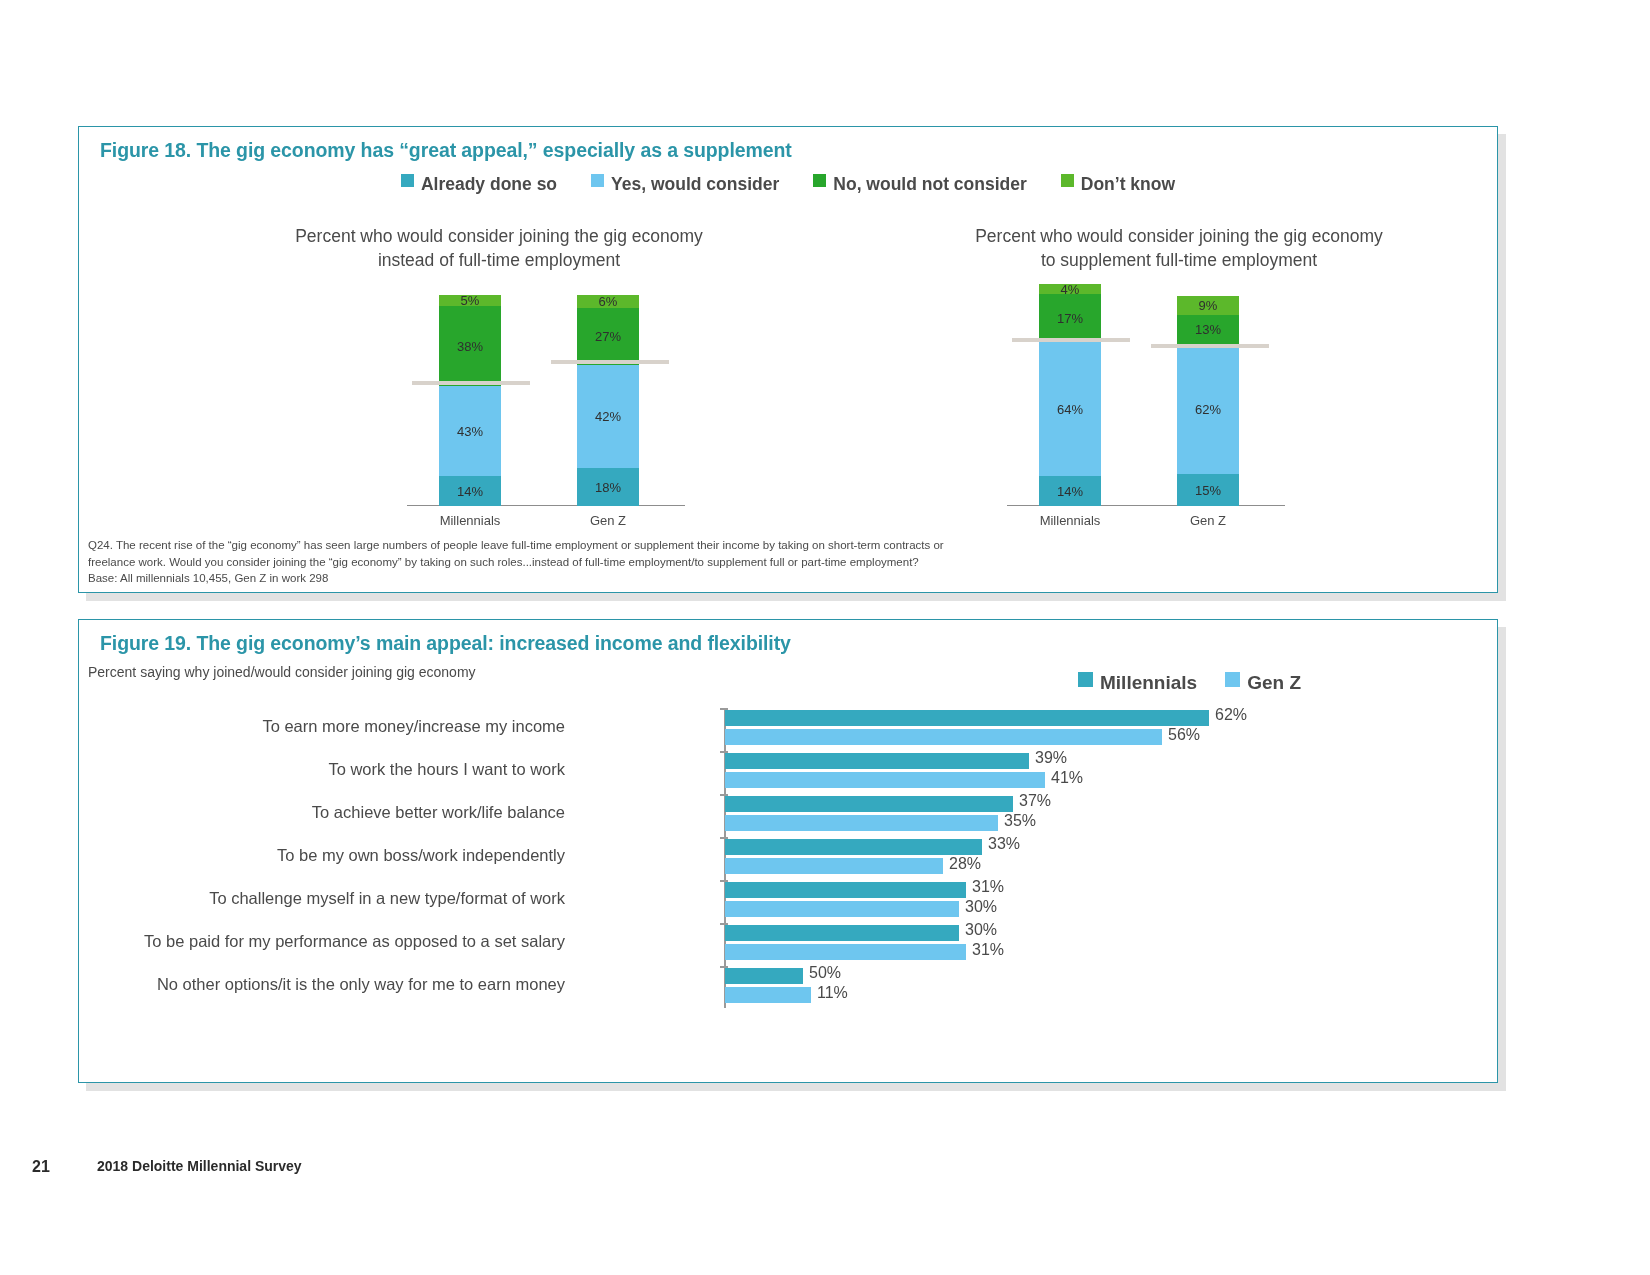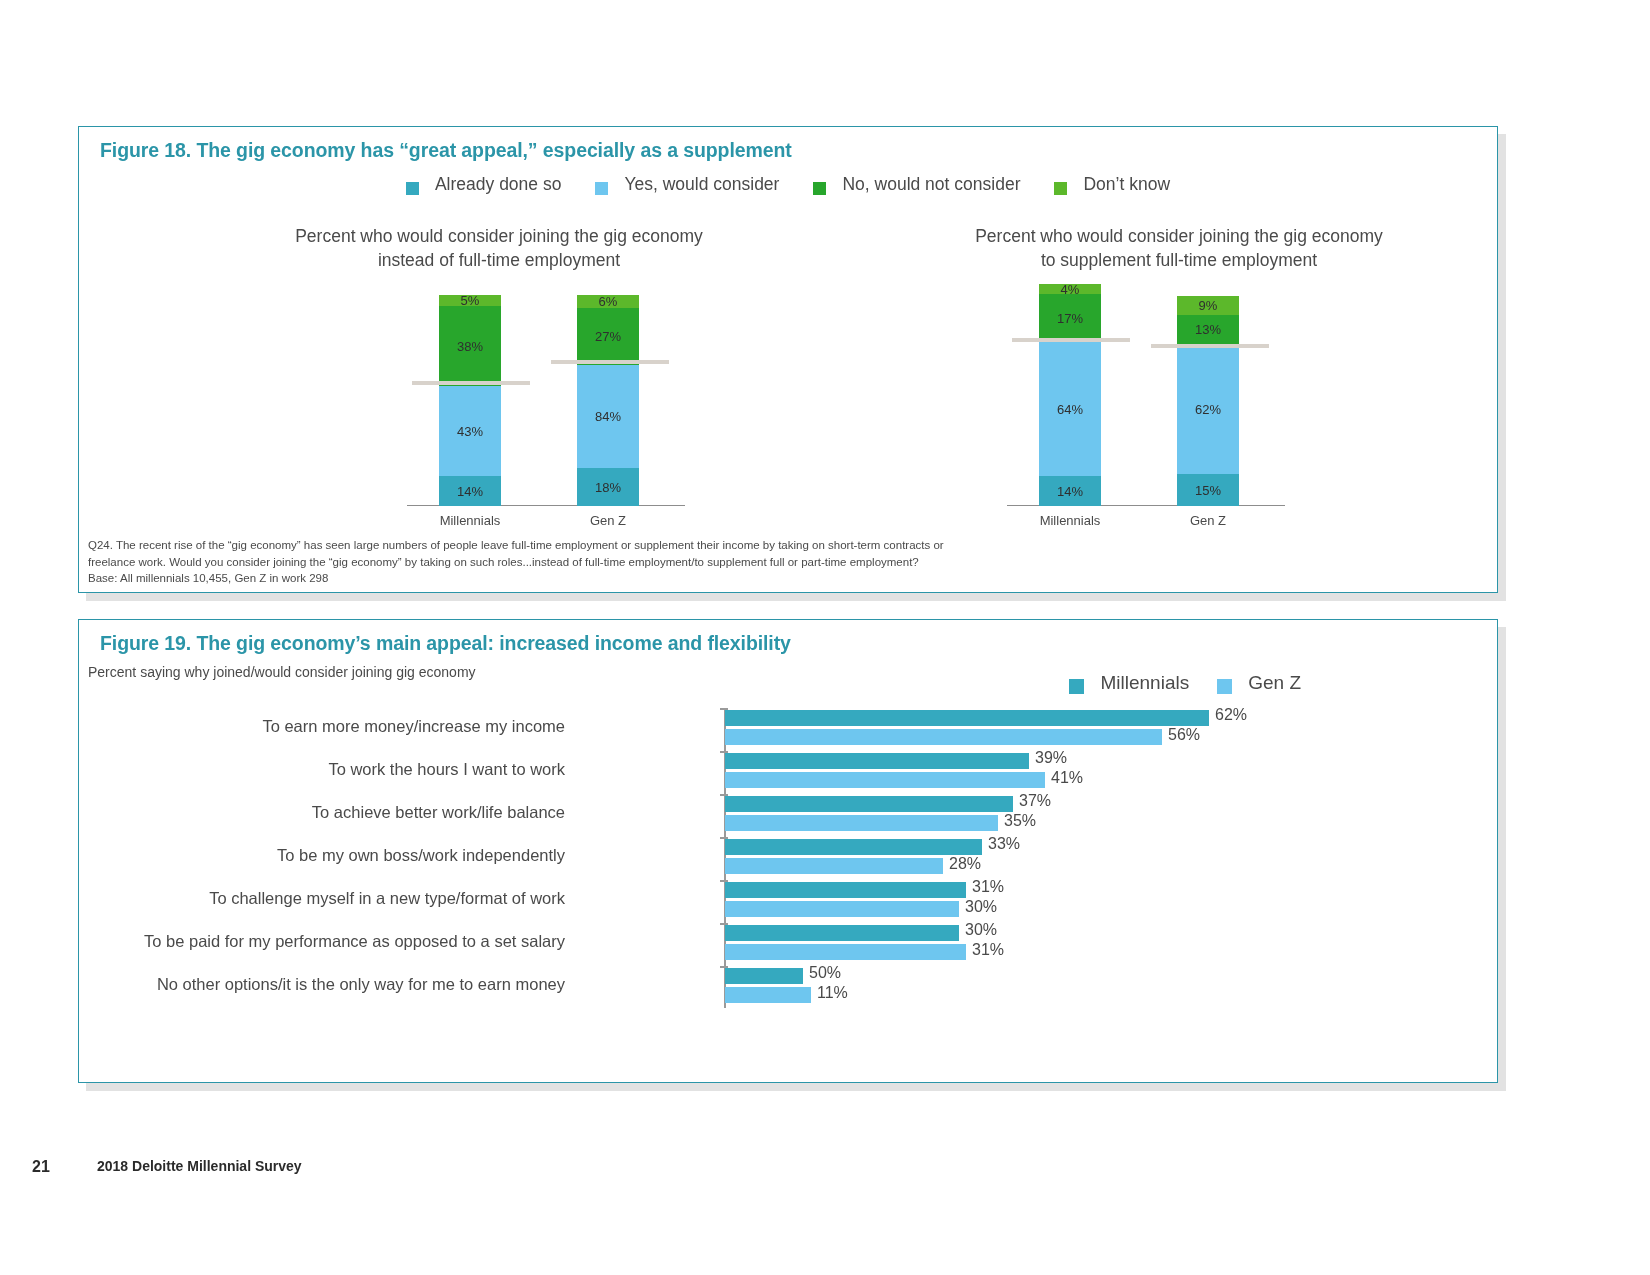--- a/index.html
+++ b/index.html
@@ -41,21 +41,21 @@
     margin-top: 8px;
   }
 
   
   .legend18 {
     position: absolute;
     top: 47px; left: 0; width: 100%;
     display: flex; justify-content: center; align-items: center;
     gap: 34px;
   }
-  .leg-item { display: flex; align-items: flex-end; gap: 16px; }
+  .leg-item { display: flex; align-items: flex-start; gap: 7px; font-weight: bold; }
   .leg-swatch { width: 13px; height: 13px; display: inline-block; }
   .leg-text { font-size: 17.5px; color: #4a4a4a; white-space: nowrap; }
 
   
   .stack-chart { position: absolute; top: 98px; }
   #stack-left  { left: 120px; width: 600px; }
   #stack-right { left: 800px; width: 600px; }
 
   .chart-heading {
     text-align: center;
@@ -184,21 +184,21 @@
           <div class="seg no" style="height:80px">38%</div>
           <div class="seg yes" style="height:90px">43%</div>
           <div class="seg done" style="height:30px">14%</div>
         </div>
         <div class="mid-rule" style="left:213px; width:118px; bottom:133px;"></div>
         <div class="cat-label" style="left:206px;">Millennials</div>
 
         <div class="bar-col" style="left:378px;">
           <div class="seg dk" style="height:13px">6%</div>
           <div class="seg no" style="height:57px">27%</div>
-          <div class="seg yes" style="height:103px">84%</div>
+          <div class="seg yes" style="height:103px">42%</div>
           <div class="seg done" style="height:38px">18%</div>
         </div>
         <div class="mid-rule" style="left:352px; width:118px; bottom:154px;"></div>
         <div class="cat-label" style="left:344px;">Gen Z</div>
       </div>
     </div>
 
     <div class="stack-chart" id="stack-right">
       <div class="chart-heading">Percent who would consider joining the gig economy
 to supplement full-time employment</div>

